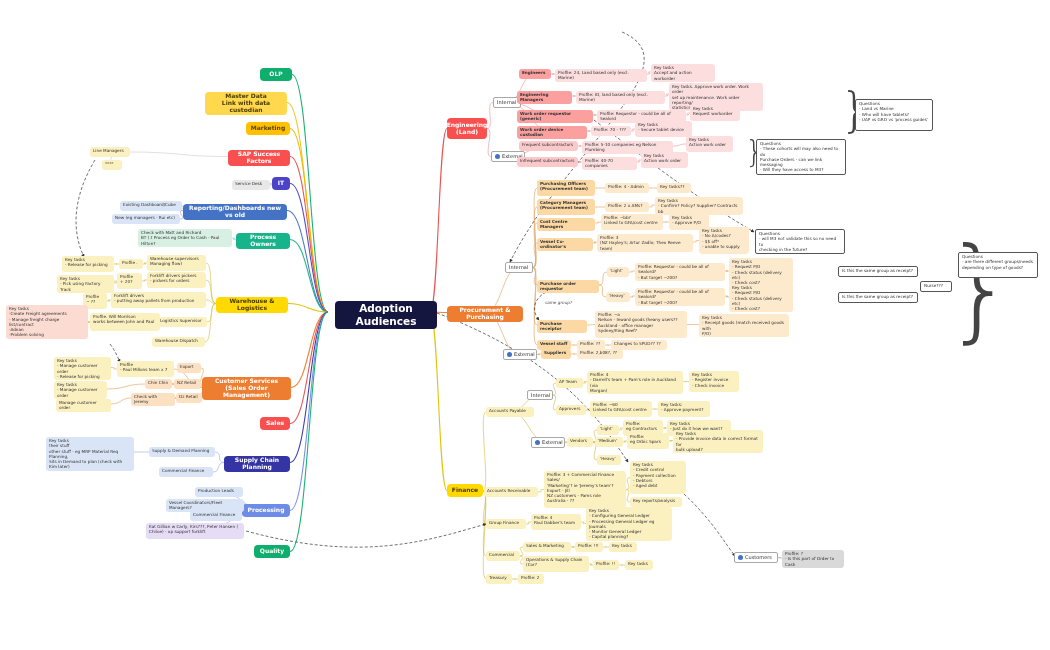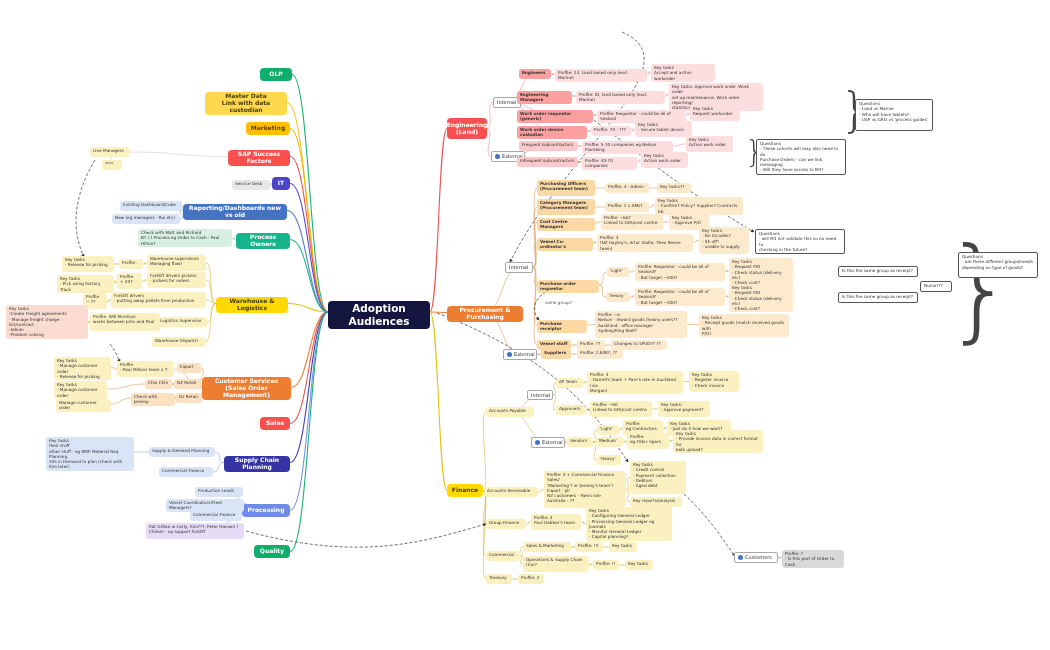--- a/index.html
+++ b/index.html
@@ -192,21 +192,21 @@
       <path d="M778,557.5 C786,557.5 774,558 782,558" fill="none" stroke="#b0b0b0" stroke-width="0.7" opacity="0.95"></path>
       <path d="M622,32 C696,64 566,150 510,262" fill="none" stroke="#333" stroke-width="0.7" stroke-dasharray="3 2" marker-end="url(#arr)"></path>
       <path d="M246,531 C360,562 424,542 486,524" fill="none" stroke="#333" stroke-width="0.7" stroke-dasharray="3 2" marker-end="url(#arr)"></path>
       <path d="M110,344 C116,352 117,356 120,362" fill="none" stroke="#333" stroke-width="0.7" stroke-dasharray="3 2" marker-end="url(#arr)"></path>
       <path d="M546,292 C532,300 532,312 539,320" fill="none" stroke="#333" stroke-width="0.7" stroke-dasharray="3 2" marker-end="url(#arr)"></path>
       <path d="M684,494 C712,520 724,542 735,556" fill="none" stroke="#333" stroke-width="0.7" stroke-dasharray="3 2" marker-end="url(#arr)"></path>
       <path d="M95,160 C72,198 72,232 84,257" fill="none" stroke="#333" stroke-width="0.7" stroke-dasharray="3 2" marker-end="url(#arr)"></path>
       <path d="M437,313 C560,360 600,420 628,462" fill="none" stroke="#333" stroke-width="0.7" stroke-dasharray="3 2" marker-end="url(#arr)"></path>
       <path d="M594,120 C660,170 700,200 754,232" fill="none" stroke="#333" stroke-width="0.7" stroke-dasharray="3 2" marker-end="url(#arr)"></path>
     </svg>
-<div class="node center" style="left: 328px; top: 301px; width: 102px; min-height: 22px;"><span>Adoption Audiences</span></div>
+<div class="node center" style="left: 335px; top: 301px; width: 102px; min-height: 22px;"><span>Adoption Audiences</span></div>
     <div class="node b b-green" style="left: 260px; top: 68px; width: 32px; min-height: 13px;"><span>OLP</span></div>
     <div class="node b b-yellow" style="left: 205px; top: 92px; width: 82px; min-height: 21px;"><span>Master Data
 Link with data custodian</span></div>
     <div class="node b b-amber" style="left: 246px; top: 122px; width: 44px; min-height: 13px;"><span>Marketing</span></div>
     <div class="node b b-red" style="left: 228px; top: 150px; width: 62px; min-height: 13px;"><span>SAP Success Factors</span></div>
     <div class="node b b-indigo" style="left: 272px; top: 177px; width: 18px; min-height: 13px;"><span>IT</span></div>
     <div class="node b b-blue" style="left: 183px; top: 204px; width: 104px; min-height: 13px;"><span>Reporting/Dashboards new vs old</span></div>
     <div class="node b b-teal" style="left: 236px; top: 233px; width: 54px; min-height: 13px;"><span>Process Owners</span></div>
     <div class="node b b-yellowd" style="left: 216px; top: 297px; width: 72px; min-height: 13px;"><span>Warehouse &amp; Logistics</span></div>
     <div class="node b b-orange" style="left: 202px; top: 377px; width: 89px; min-height: 21px;"><span>Customer Services

